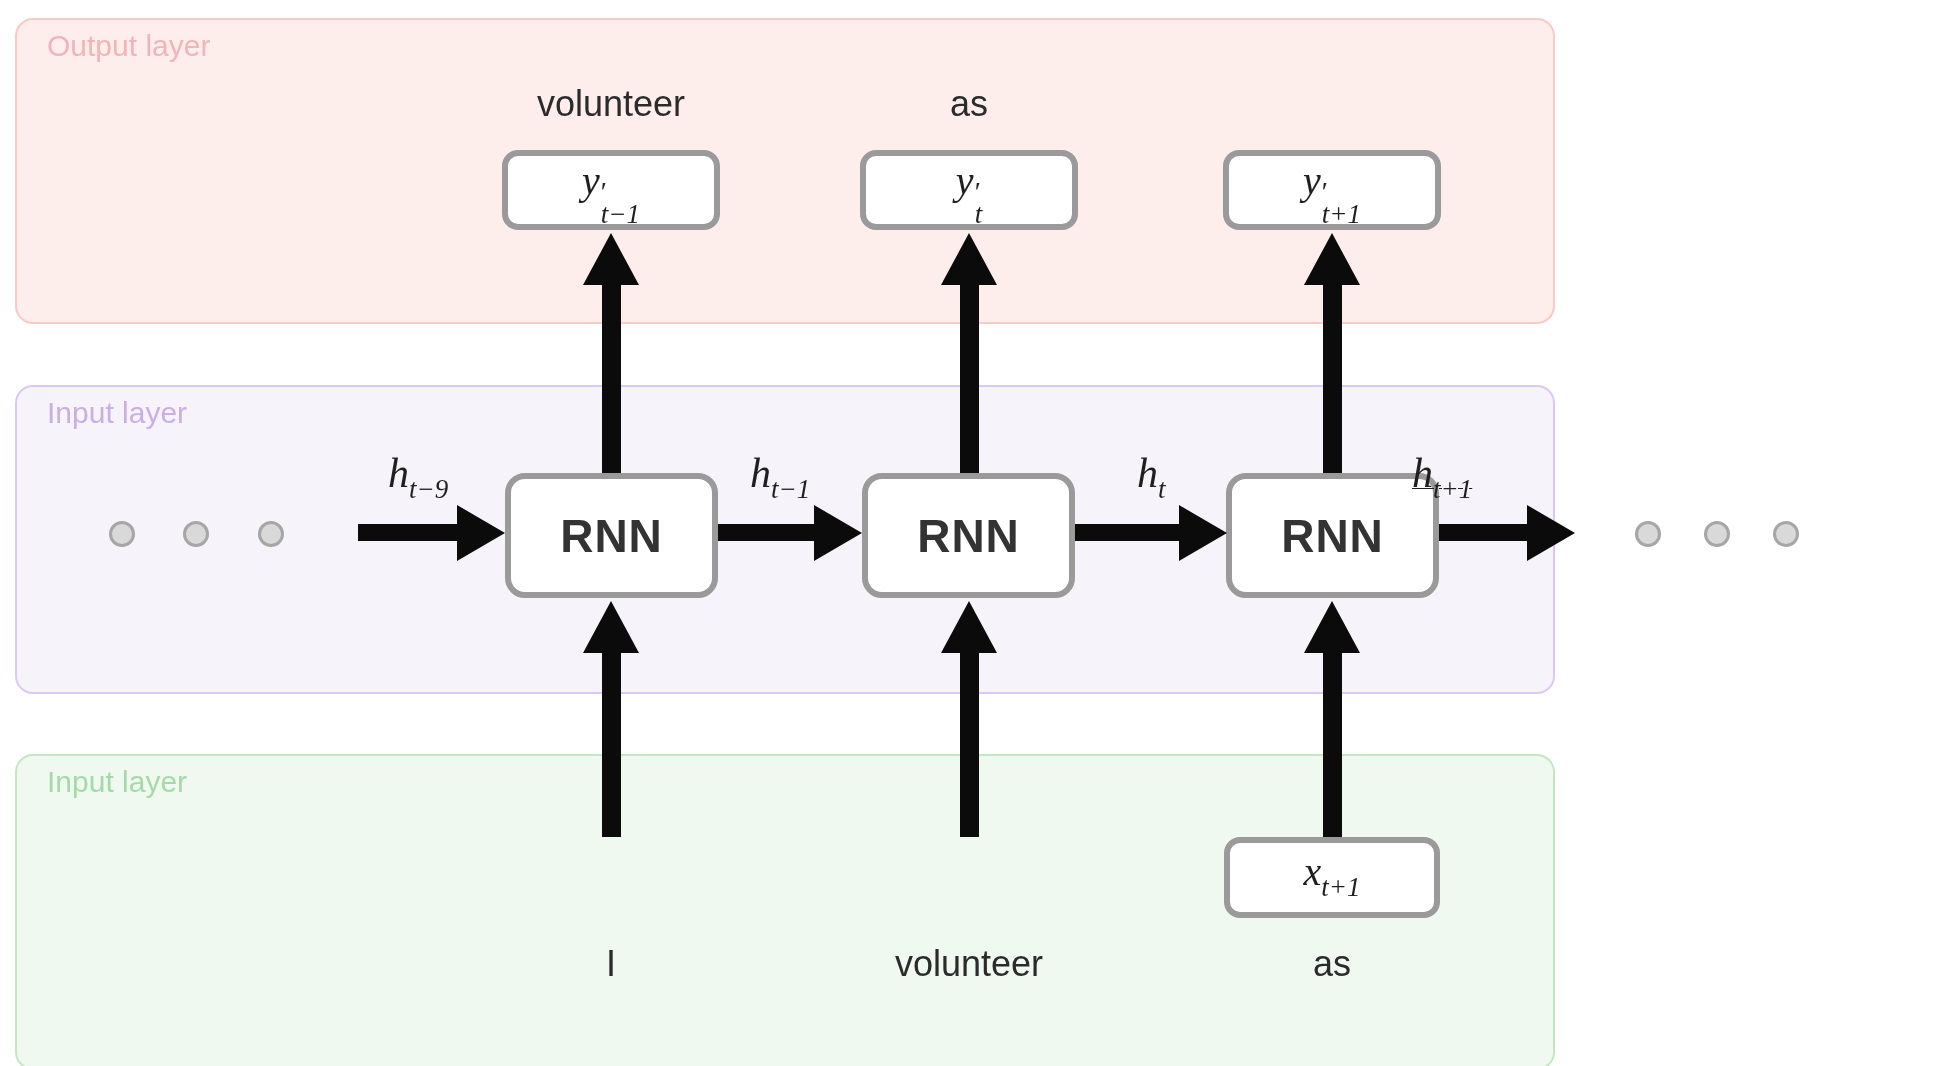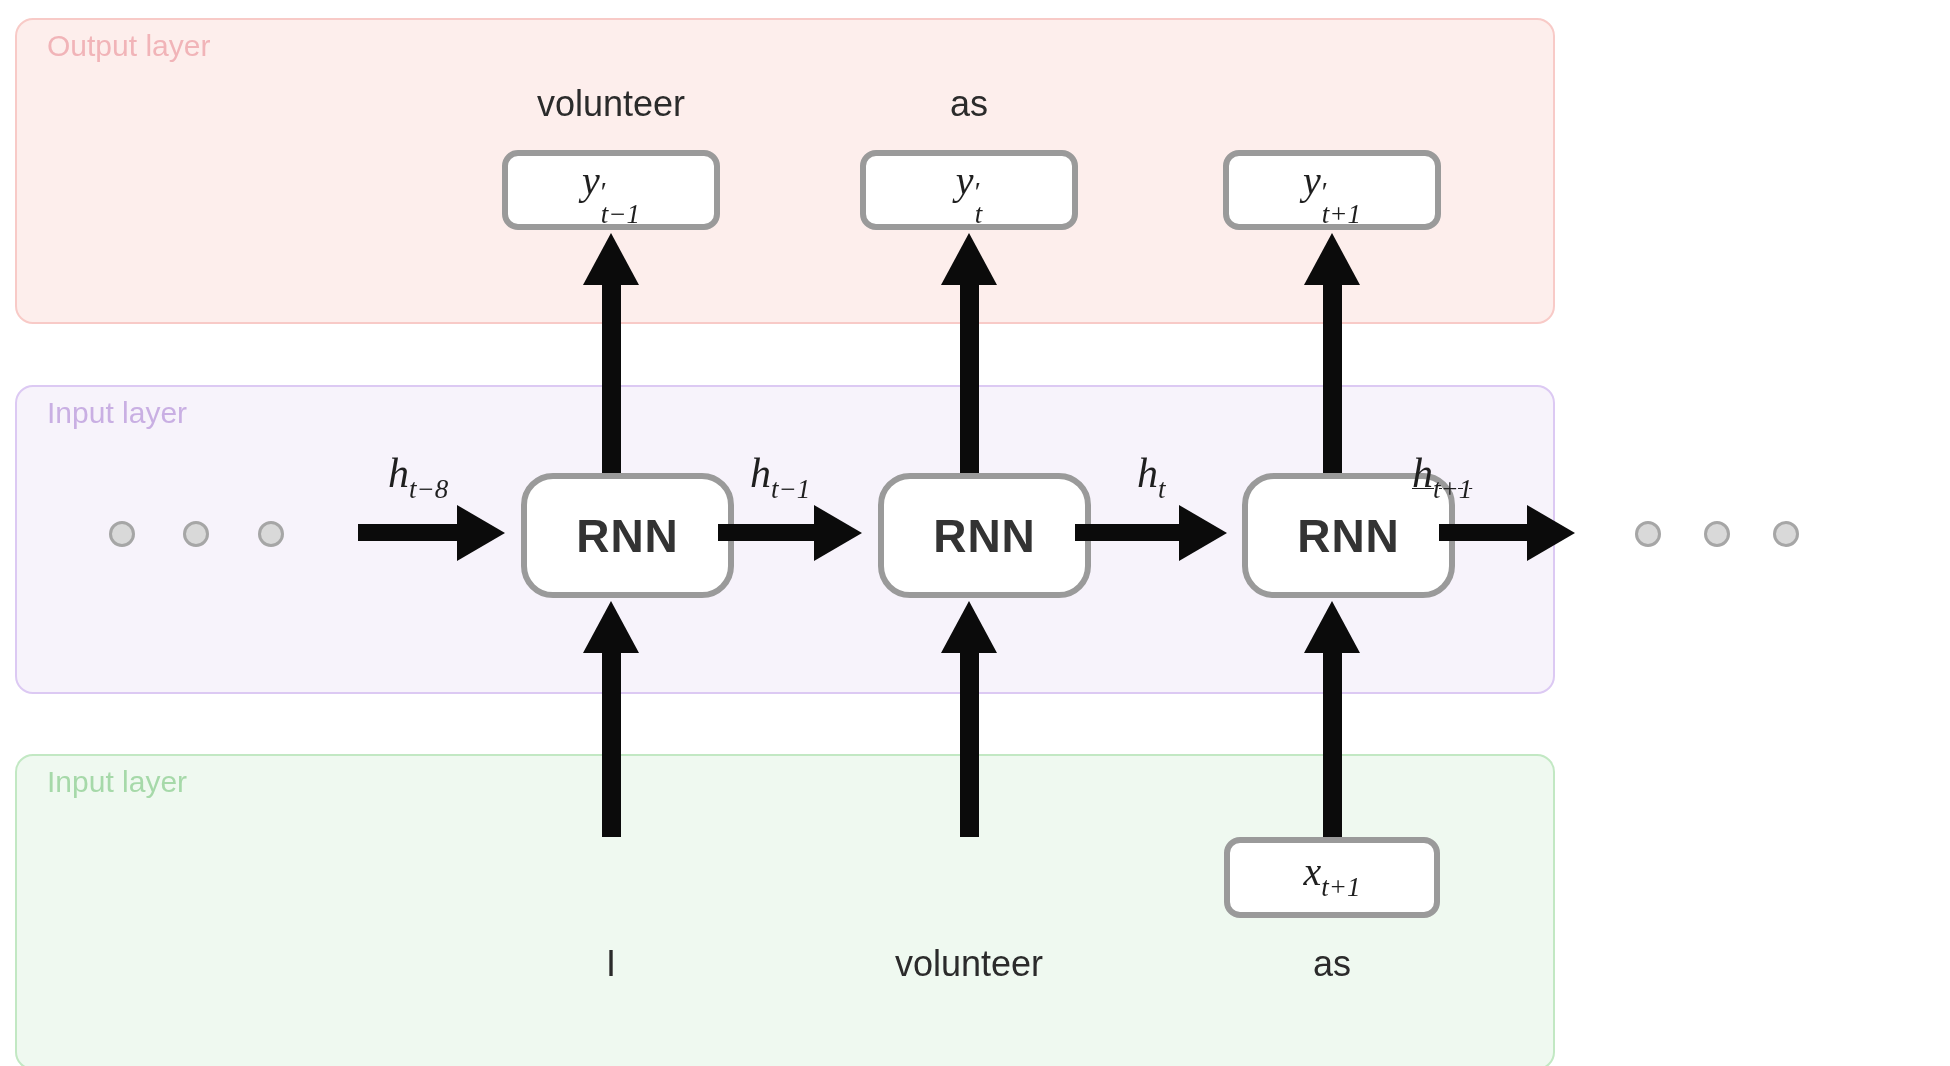--- a/index.html
+++ b/index.html
@@ -22,21 +22,21 @@
   .panel.input {top:754px; height:316px; background:var(--input-bg);  border-color:var(--input-border);}
   .panel-label{position:absolute; left:30px; top:9px; font-size:30px; line-height:1.1;}
   .panel.output .panel-label{color:var(--output-label);}
   .panel.hidden .panel-label{color:var(--hidden-label);}
   .panel.input  .panel-label{color:var(--input-label);}
 
   
   .node{position:absolute; box-sizing:border-box; background:var(--node-bg);
         border:6px solid var(--node-border); display:flex; align-items:center; justify-content:center;}
   .ybox{top:150px; width:218px; height:80px; border-radius:16px;}
-  .rnnbox{top:473px; width:213px; height:125px; border-radius:32px;margin-left:16px;}
+  .rnnbox{top:473px; width:213px; height:125px; border-radius:20px;}
   .xbox{top:837px; width:216px; height:81px; border-radius:16px;}
   .rnn-text{font-size:46px; font-weight:bold; color:#333333; letter-spacing:1px;}
 
   
   .math{font-family:"Liberation Serif", serif; color:var(--math); white-space:nowrap;}
   .mi{font-style:italic; font-size:40px; line-height:1;}
   .stack{display:inline-flex; flex-direction:column; align-items:flex-start;
          line-height:0.85; transform:translateY(7px); margin-left:1px;}
   .stack .pr{font-size:28px; font-style:normal;}
   .stack .sb{font-size:27px; font-style:italic;}
@@ -113,21 +113,21 @@
   </div>
 
   <div class="node xbox" style="left:1224px;">
     <span class="math"><span class="mi">x</span><span class="subline">t+1</span></span>
   </div>
 
   <div class="word bottom" style="left:461px;">I</div>
   <div class="word bottom" style="left:819px;">volunteer</div>
   <div class="word bottom" style="left:1182px;">as</div>
 
-  <div class="hlabel math" style="left:388px;"><span class="mi">h</span><span class="subline">t−8</span></div>
+  <div class="hlabel math" style="left:388px;"><span class="mi">h</span><span class="subline">t−9</span></div>
   <div class="hlabel math" style="left:750px;"><span class="mi">h</span><span class="subline">t−1</span></div>
   <div class="hlabel math" style="left:1137px;"><span class="mi">h</span><span class="subline">t</span></div>
   <div class="hlabel math" style="left:1412px;text-decoration:underline;"><span class="mi">h</span><span class="subline">t+1</span></div>
 
   <div class="vshaft" style="left:602px;  top:283px; height:190px;"></div>
   <div class="vhead" style="left:583px;  top:233px;"></div>
   <div class="vshaft" style="left:960px;  top:283px; height:190px;"></div>
   <div class="vhead" style="left:941px;  top:233px;"></div>
   <div class="vshaft" style="left:1323px; top:283px; height:190px;"></div>
   <div class="vhead" style="left:1304px; top:233px;"></div>

